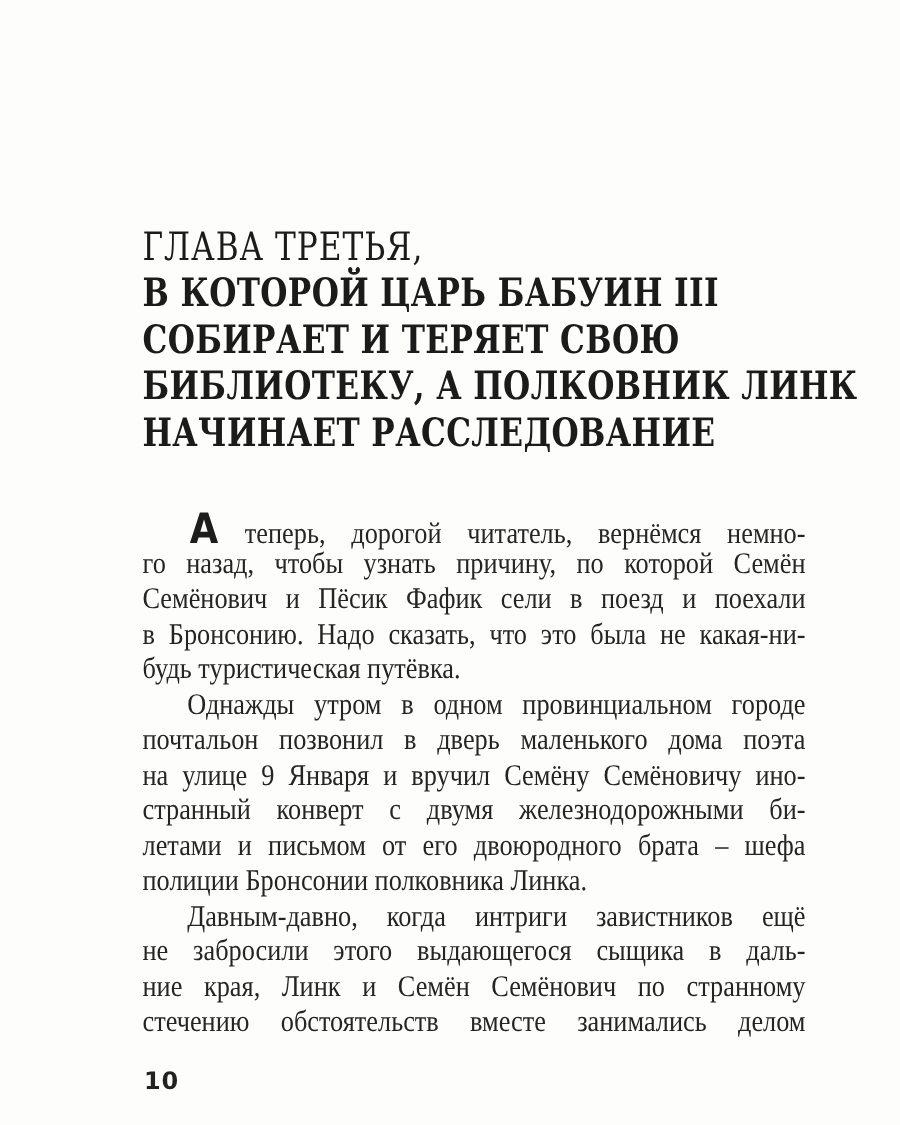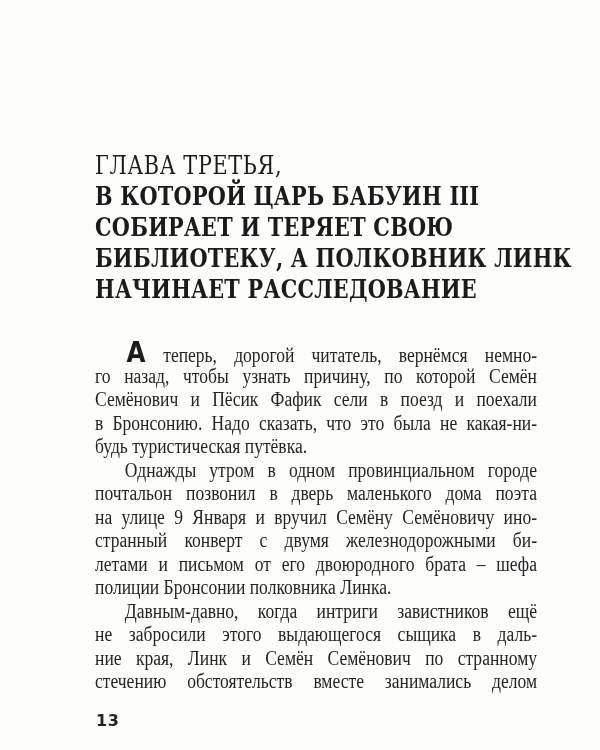--- a/index.html
+++ b/index.html
@@ -102,15 +102,15 @@
     <div class="bline">летами и письмом от его двоюродного брата – шефа</div>
     <div class="bline left-last">полиции Бронсонии полковника Линка.</div>
 
     <div class="bline indent">Давным-давно, когда интриги завистников ещё</div>
     <div class="bline">не забросили этого выдающегося сыщика в даль-</div>
     <div class="bline">ние края, Линк и Семён Семёнович по странному</div>
     <div class="bline">стечению обстоятельств вместе занимались делом</div>
 
   </div>
 
-  <div class="pagenum">13</div>
+  <div class="pagenum">10</div>
 
 </div>
 
 </body></html>

